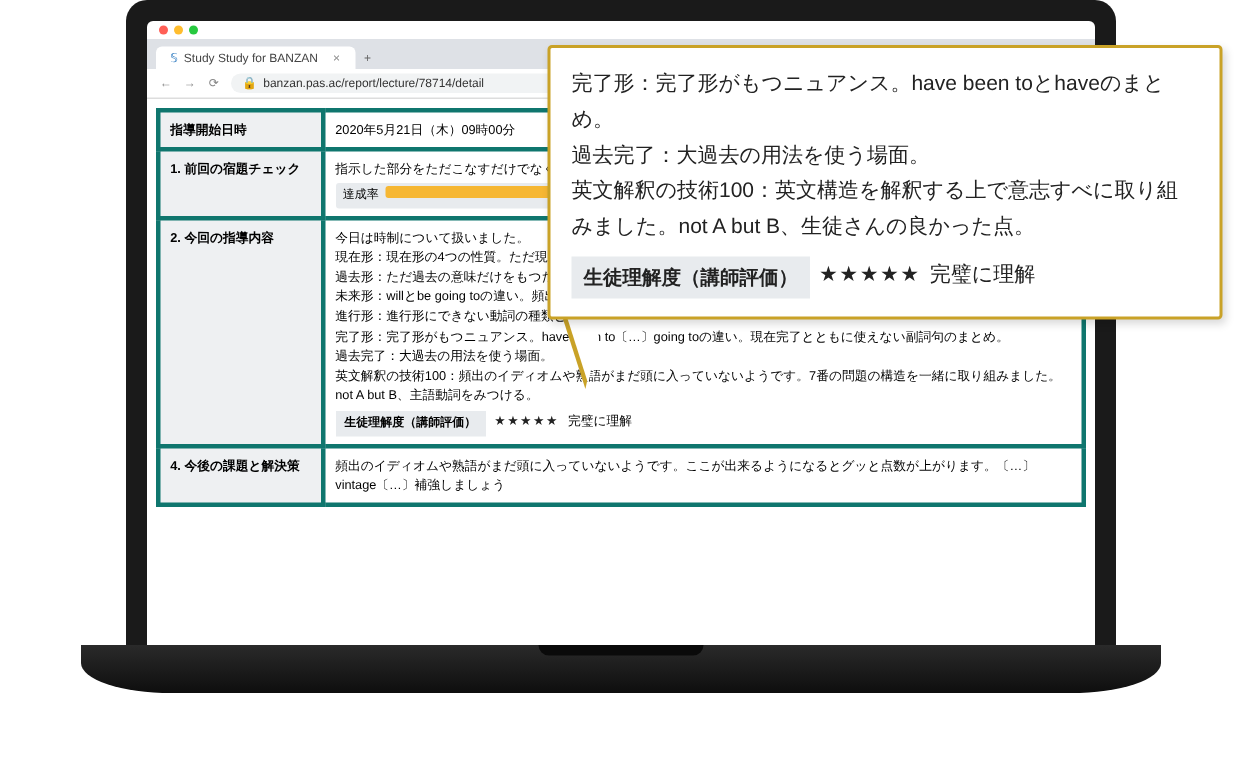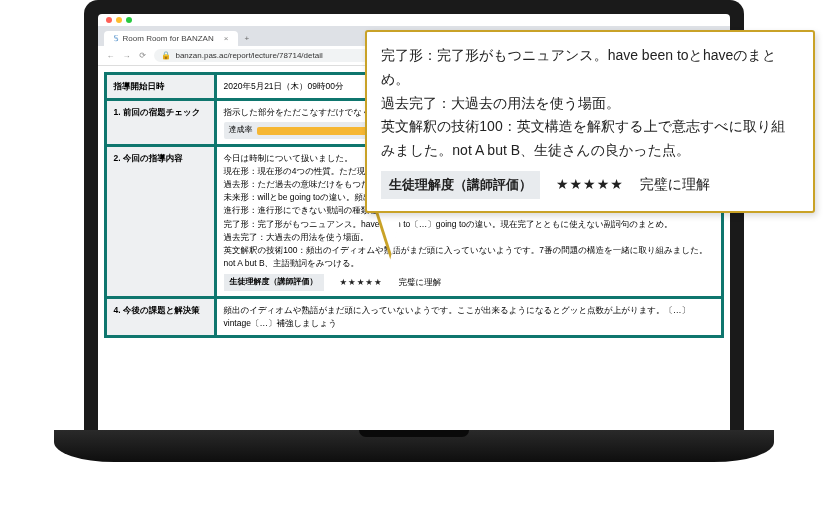--- a/index.html
+++ b/index.html
@@ -15,24 +15,24 @@
 .tabs{height:20px;background:#dee1e6;display:flex;align-items:flex-end;padding:0 6px;font-size:8px}
 .tab{background:#fff;padding:3px 10px;border-radius:4px 4px 0 0;display:flex;align-items:center;gap:4px;color:#444}
 .tab-plus{padding:3px 6px;color:#666}
 .url-bar{height:20px;background:#fff;border-bottom:1px solid #ddd;display:flex;align-items:center;padding:0 8px;gap:6px;font-size:8px;color:#555}
 .url-field{flex:1;background:#f1f3f4;border-radius:10px;padding:2px 8px;color:#333;display:flex;align-items:center;gap:4px}
 .nav-ico{width:10px;color:#888;text-align:center}
 .content{padding:6px;height:364px;overflow:hidden}
 table.report{width:100%;border-collapse:collapse;font-size:8.5px}
 table.report td{border:3px solid #0f766e;padding:5px 7px;vertical-align:top;line-height:1.55}
 table.report td.lbl{background:#eef0f2;font-weight:bold;width:110px;white-space:nowrap}
-.achieve{display:inline-flex;align-items:center;gap:4px;background:#e8ebee;padding:2px 5px;border-radius:2px;margin-top:3px;font-size:8px}
+.achieve{display:inline-flex;align-items:flex-start;gap:4px;background:#e8ebee;padding:2px 5px;border-radius:2px;margin-top:3px;font-size:8px}
 .achieve-bar{width:110px;height:8px;background:linear-gradient(90deg,#f6b733,#f6b733);border-radius:2px;position:relative}
 .medal{color:#c9a227}
-.rating-row{display:inline-flex;align-items:center;gap:16px;margin-top:4px}
+.rating-row{display:inline-flex;gap:6px;margin-top:4px}
 .rating-lbl{background:#e8ebee;padding:2px 6px;font-size:8px;font-weight:bold}
 .stars{letter-spacing:1px}
 .callout{position:absolute;left:365px;top:30px;width:450px;background:#fff;border:2px solid #c9a227;border-radius:3px;padding:12px 14px;font-size:14px;line-height:1.7;color:#222;box-shadow:2px 3px 6px rgba(0,0,0,.15)}
 .callout-tail{position:absolute;left:358px;top:186px;width:0;height:0;border-top:70px solid #c9a227;border-left:40px solid transparent;transform:rotate(12deg)}
 .callout-tail::after{content:"";position:absolute;left:-36px;top:-69px;width:0;height:0;border-top:65px solid #fff;border-left:37px solid transparent}
 .callout .rating-row{margin-top:8px}
 .callout .rating-lbl{font-size:13px;padding:3px 8px}
 .callout .stars{font-size:14px}
 .star-icon{color:#222}
 </style>
@@ -43,21 +43,21 @@
   <div class="screen-bezel">
     <div class="screen">
       <div class="mac-bar">
         <div class="dot d-r"></div>
         <div class="dot d-y"></div>
         <div class="dot d-g"></div>
       </div>
       <div class="tabs">
         <div class="tab">
           <span style="color:#3b82c4">𝕊</span>
-          <span>Room Room for BANZAN</span>
+          <span>Study Study for BANZAN</span>
           <span style="margin-left:6px;color:#888">×</span>
         </div>
         <div class="tab-plus">+</div>
       </div>
       <div class="url-bar">
         <span class="nav-ico">←</span>
         <span class="nav-ico">→</span>
         <span class="nav-ico">⟳</span>
         <div class="url-field">
           <span>🔒</span>

